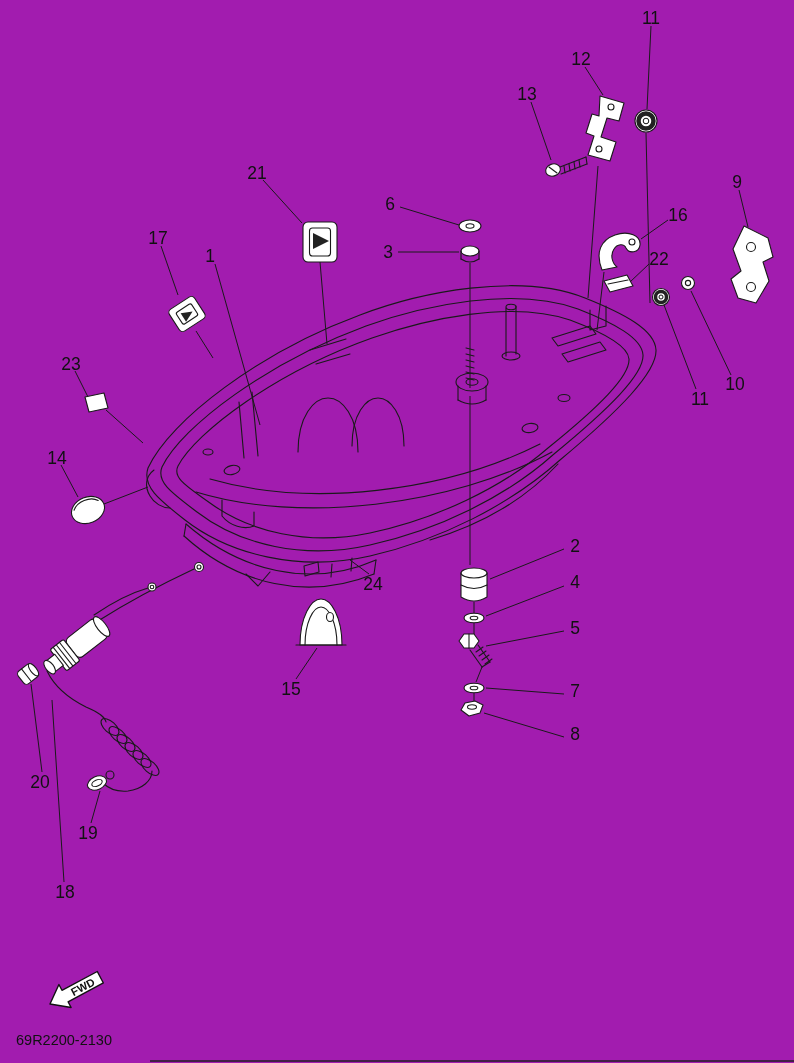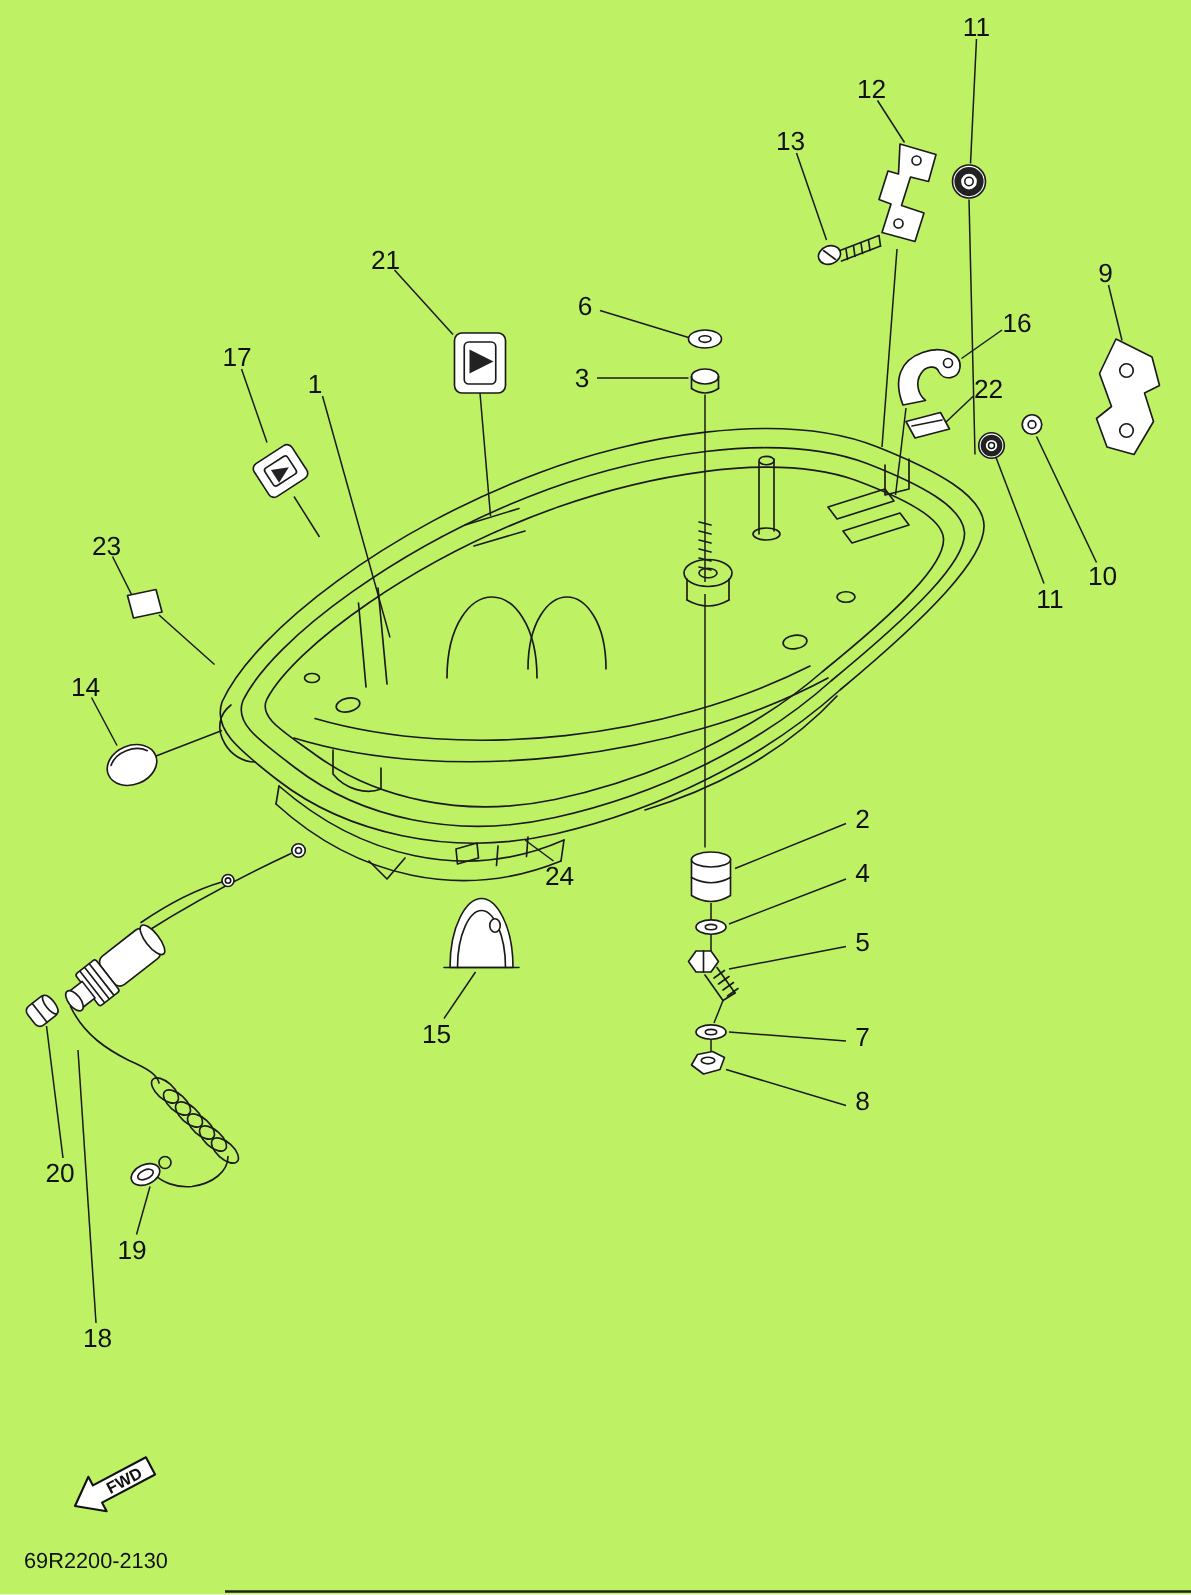--- a/index.html
+++ b/index.html
@@ -1,16 +1,16 @@
 <!DOCTYPE html>
 <html><head>
 <meta charset="utf-8">
 <style>
   html,body{margin:0;padding:0;background:#fff}
-  .stage{width:794px;height:1063px;position:relative;background:#bef264;overflow:hidden}
+  .stage{width:794px;height:1063px;position:relative;background:#a21caf;overflow:hidden}
   svg{display:block}
   .ln{stroke:#1a1a1a;stroke-width:1.1;fill:none;stroke-linecap:round;stroke-linejoin:round}
   .ld{stroke:#1a1a1a;stroke-width:1;fill:none}
   .fw{fill:#fff}
   .dk{fill:#222;stroke:none}
   text.callout{font-family:"Liberation Sans",sans-serif;font-size:17.5px;fill:#111;text-anchor:middle;stroke:none}
   text.code{font-family:"Liberation Sans",sans-serif;font-size:14.5px;fill:#111;stroke:none}
   text.fwd{font-family:"Liberation Sans",sans-serif;font-size:11px;font-weight:bold;fill:#111;text-anchor:middle;stroke:none}
 </style>
 </head>

